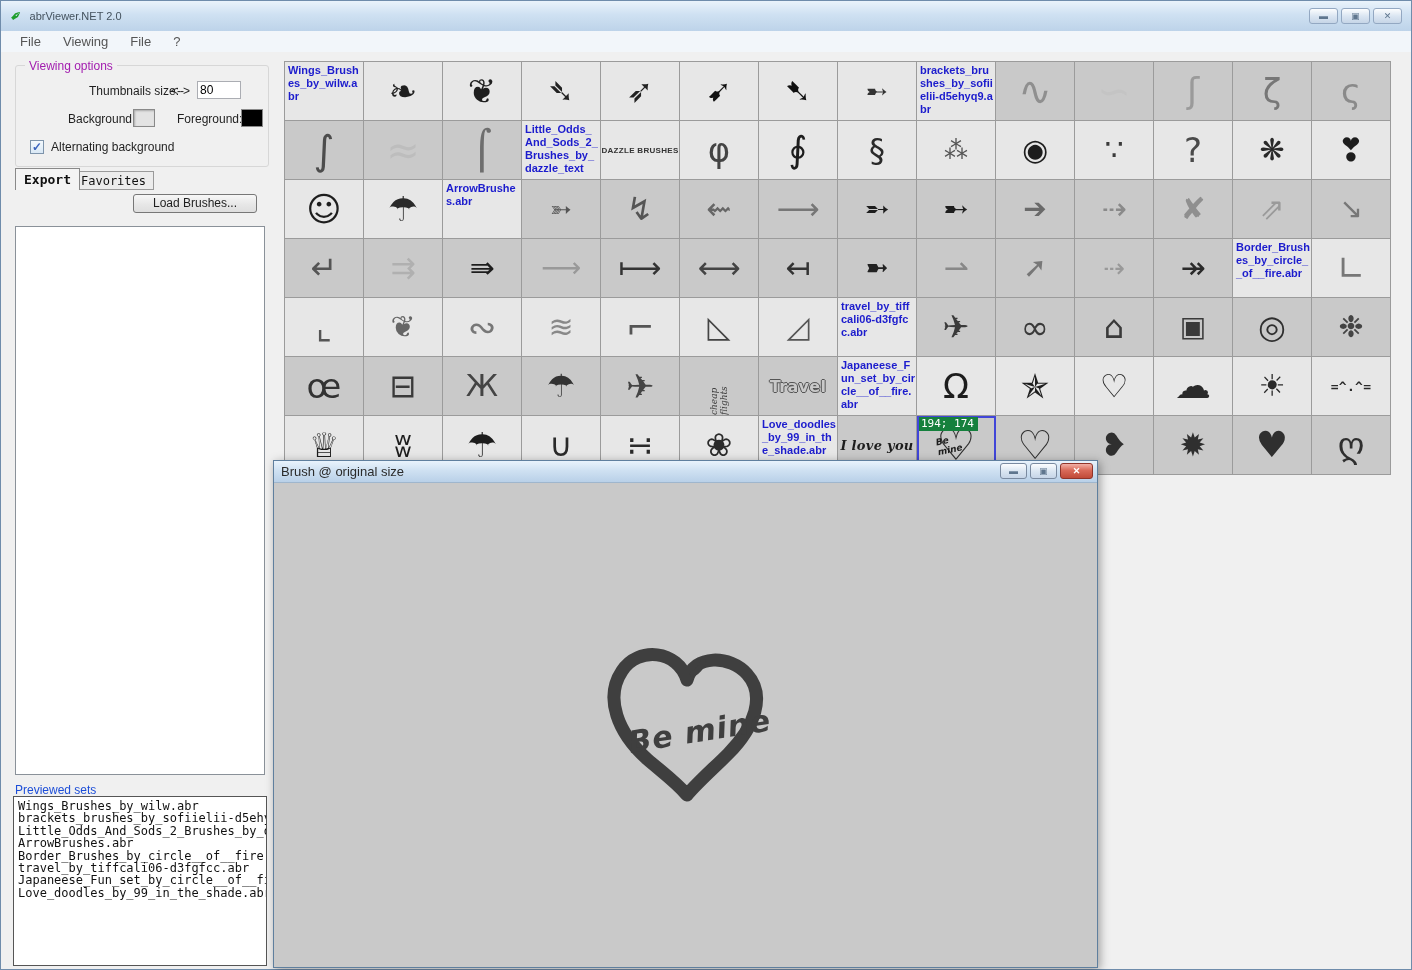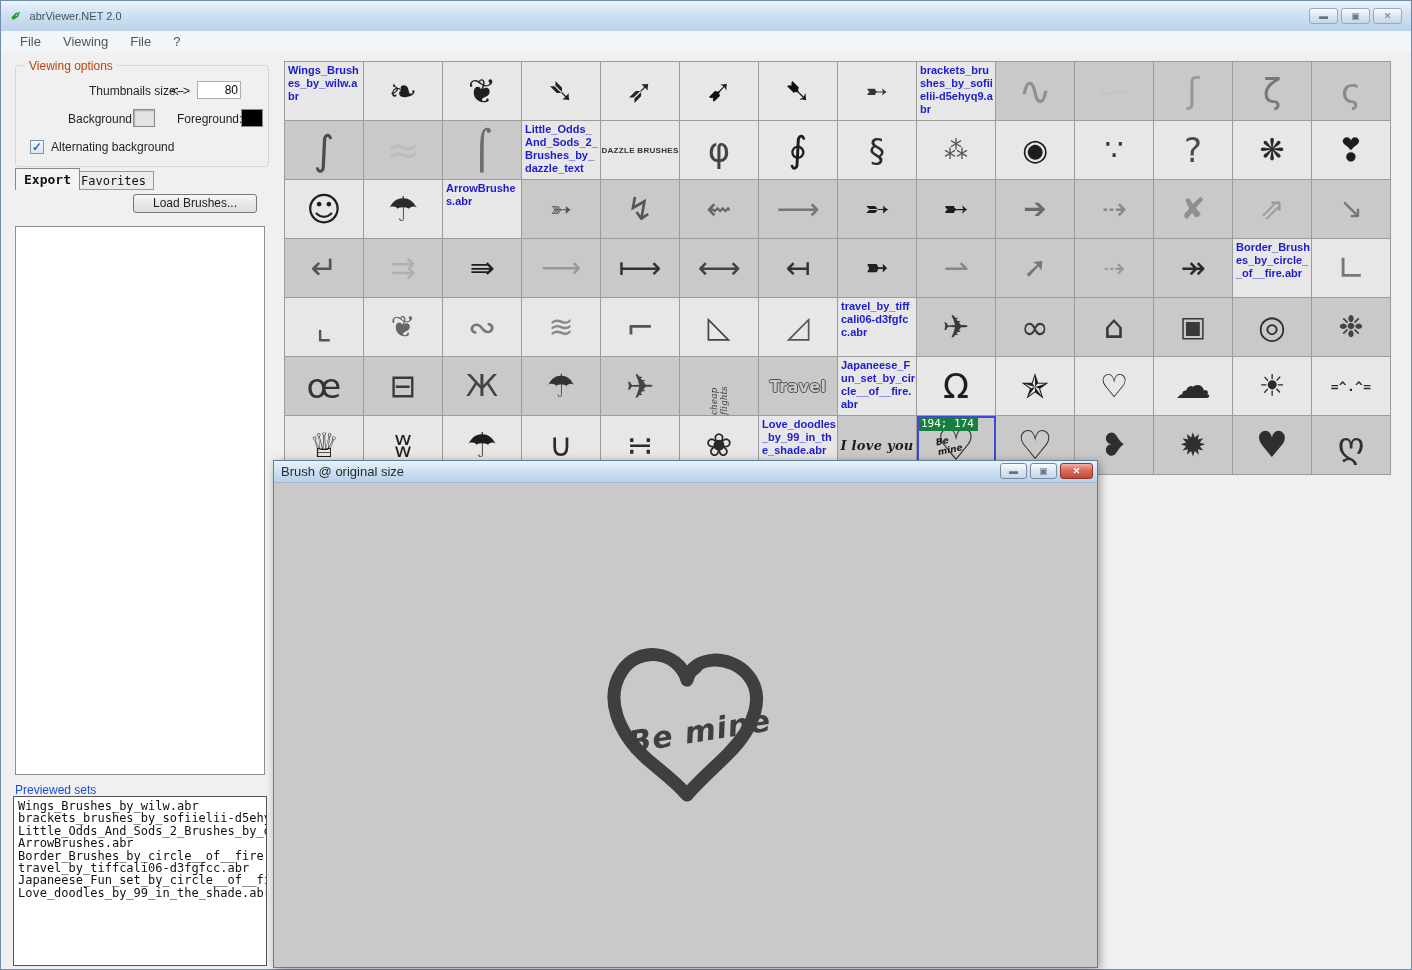--- a/index.html
+++ b/index.html
@@ -16,24 +16,24 @@
     background:linear-gradient(#fcfdfe,#dbe6f2 50%,#c6d5e7);color:#5f768e;
     font-size:9px;line-height:14px;text-align:center;box-sizing:border-box;}
   
   .menubar{position:absolute;top:30px;left:0;right:0;height:21px;background:#f2f6fa;
     display:flex;align-items:center;padding-left:8px;font-size:13px;color:#555;}
   .menu-item{padding:1px 11px;}
   
   .groupbox{position:absolute;left:14px;top:64px;width:252px;height:100px;
     border:1px solid #d7d7d7;border-radius:3px;}
   .group-label{position:absolute;left:24px;top:58px;background:#f0f0f0;padding:0 4px;
-    font-size:12px;color:#c2410c;}
+    font-size:12px;color:#a21caf;}
   .lbl{position:absolute;font-size:12px;color:#1f1f1f;}
   .sizebox{position:absolute;left:196px;top:80px;width:44px;height:18px;border:1px solid #abadb3;
-    background:#fff;font-size:12px;text-align:right;box-sizing:border-box;font-family:"Liberation Sans",sans-serif;}
+    background:#fff;font-size:12px;text-align:left;box-sizing:border-box;font-family:"Liberation Sans",sans-serif;}
   .swatch{position:absolute;width:22px;height:18px;border:1px solid #898989;box-sizing:border-box;
     box-shadow:inset 1px 1px 2px rgba(0,0,0,.25);}
   .checkbox{position:absolute;left:29px;top:139px;width:14px;height:14px;border:1px solid #7e94ab;
     background:linear-gradient(#f4f9fd,#d9e8f5);box-sizing:border-box;text-align:center;
     font-size:12px;font-weight:bold;color:#3b63bd;line-height:12px;}
   .tab{position:absolute;box-sizing:border-box;font-family:"DejaVu Sans Mono",monospace;
     text-align:center;color:#111;}
   .tab-active{left:14px;top:167px;height:22px;padding:3px 8px 0;background:#f4f4f4;
     border:1px solid #898989;border-bottom:none;font-size:13px;font-weight:bold;z-index:2;}
   .tab-idle{left:72px;top:170px;height:19px;padding:2px 7px 0;background:#ececec;

